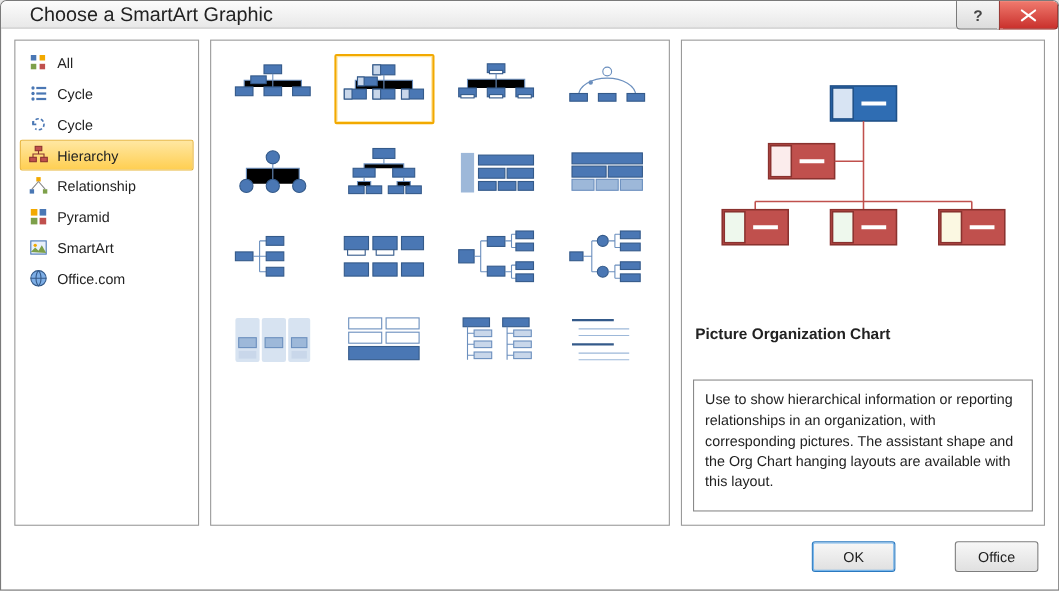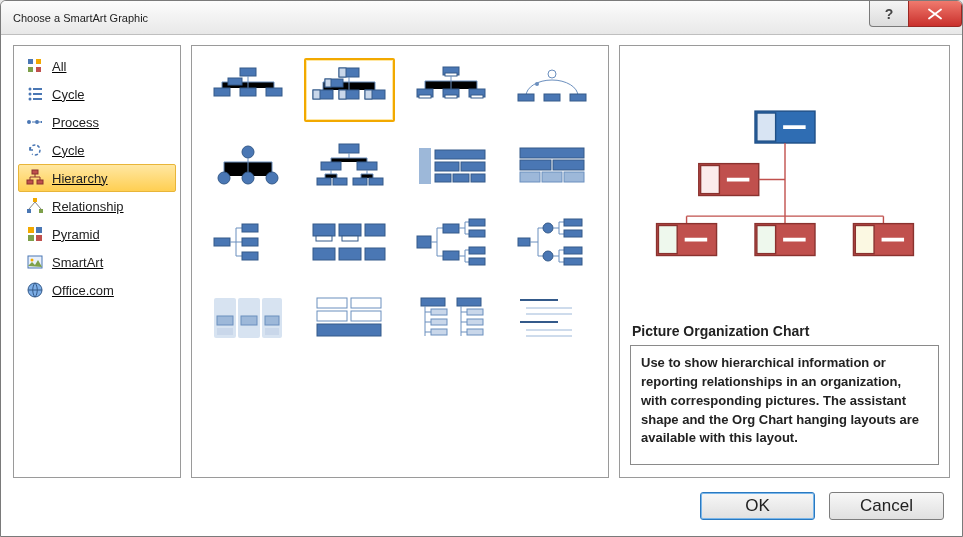--- a/index.html
+++ b/index.html
@@ -1,42 +1,42 @@
 <!DOCTYPE html>
 <html><head>
 <meta charset="utf-8">
 <style>
   * { box-sizing: border-box; margin: 0; padding: 0; }
   body { font-family: "Segoe UI", Tahoma, Arial, sans-serif; font-size: 13px; background: #f0f0f0; }
   .window { width: 963px; height: 537px; background: #fff; border: 1px solid #7a7a7a; border-radius: 6px 6px 0 0; box-shadow: 0 4px 12px rgba(0,0,0,.25); overflow: hidden; display: flex; flex-direction: column; }
   .titlebar { height: 34px; background: linear-gradient(#fcfcfc,#e8e8e8); border-bottom: 1px solid #bfbfbf; display: flex; align-items: center; padding: 0 0 0 12px; position: relative; }
-  .titlebar .title { font-size: 11px; color: #222; }
+  .titlebar .title { font-size: 18px; color: #222; margin-left: 14px; }
   .win-buttons { position: absolute; right: 0; top: 0; display: flex; height: 30px; }
   .win-btn { width: 40px; height: 26px; border: 1px solid #7a7a7a; background: linear-gradient(#f5f5f5,#dcdcdc); display: flex; align-items: center; justify-content: center; font-weight: bold; color: #444; margin-left: -1px; border-top:none; cursor: pointer; }
   .win-help { border-radius: 0 0 0 4px; font-size: 14px;}
   .win-close { background: linear-gradient(#f07a6e,#c9302c); color: #fff; border-color:#9a2823; border-radius: 0 0 4px 0; width: 54px;}
   .win-close svg { width:18px; height:12px;}
   .body { flex: 1; display: flex; flex-direction: column; padding: 10px 12px 12px 12px; }
   .panels { flex: 1; display: flex; gap: 10px; min-height: 0;}
   .panel { border: 1px solid #9a9a9a; background: #fff; }
-  .categories { width: 168px; padding: 6px 4px; text-decoration: underline; }
+  .categories { width: 168px; padding: 6px 4px; }
   .cat-item { display: flex; align-items: center; gap: 8px; padding: 5px 8px; cursor: pointer; border-radius: 2px; color:#222;}
   .cat-item.selected { background: linear-gradient(#ffe7a2,#ffcf52); border:1px solid #e8b539; padding:4px 7px;}
   .cat-item .ico { width: 18px; height: 18px; display:flex; align-items:center; justify-content:center;}
   .gallery { width: 418px; padding: 12px 10px; overflow:auto;}
   .thumb-grid { display: grid; grid-template-columns: repeat(4, 1fr); gap: 12px 10px; }
   .thumb { height: 64px; border: 1px solid transparent; border-radius:2px; display:flex; align-items:center; justify-content:center; cursor:pointer; padding:1px;}
   .thumb.selected { border: 2px solid #f2a900; background:#fff; box-shadow: inset 0 0 0 1px #ffe7a2; }
   .thumb .mini { width: 80px; height: 52px; position: relative; }
-  .preview { flex: 1; display:flex; flex-direction:column; }
+  .preview { flex: 1; display:flex; flex-direction:column;gap:28px; }
   .preview-img-zone { flex:1; display:flex; align-items:center; justify-content:center; padding:18px 10px 6px;}
   .preview-title { font-size: 14px; font-weight: bold; color: #222; padding: 6px 12px 6px 12px; }
-  .preview-desc { border:1px solid #8a8a8a; margin: 0 10px 12px 10px; padding: 8px 10px; font-size: 13px; color:#222; line-height:1.45; height:120px;font-weight:bold;}
+  .preview-desc { border:1px solid #8a8a8a; margin: 0 10px 12px 10px; padding: 8px 10px; font-size: 13px; color:#222; line-height:1.45; height:120px;}
   .footer { display: flex; justify-content: flex-end; gap: 14px; padding: 14px 6px 4px 0;}
-  .btn { width: 115px; height: 28px; border: 1px solid #7d7d7d; background: linear-gradient(#f7f7f7,#e0e0e0); border-radius: 3px; font-size: 17px; color:#222; cursor:pointer;}
+  .btn { width: 76px; height: 28px; border: 1px solid #7d7d7d; background: linear-gradient(#f7f7f7,#e0e0e0); border-radius: 3px; font-size: 13px; color:#222; cursor:pointer;margin-left:40px;}
   .btn-primary { border: 1px solid #2a79c0; box-shadow: 0 0 0 1px #79b6ea inset;}
   
   .mini svg { width:100%; height:100%; }
   .org-box{fill:#4a77b4; stroke:#345a8a;}
   .org-box-lt{fill:#c9d7ea; stroke:#345a8a;}
   .org-line{stroke:#6b8fbe; stroke-width:1;}
   .preview-node{stroke-width:1.5;}
 </style>
 </head>
 <body>
@@ -74,31 +74,20 @@
               <svg viewBox="0 0 18 18">
                 <circle cx="4" cy="4" r="1.5" fill="#4a77b4"></circle>
                 <rect x="7" y="3" width="9" height="2" fill="#4a77b4"></rect>
                 <circle cx="4" cy="9" r="1.5" fill="#4a77b4"></circle>
                 <rect x="7" y="8" width="9" height="2" fill="#4a77b4"></rect>
                 <circle cx="4" cy="14" r="1.5" fill="#4a77b4"></circle>
                 <rect x="7" y="13" width="9" height="2" fill="#4a77b4"></rect>
               </svg>
             </span>
           <span>Cycle</span>
-        </div>
-        <div class="cat-item">
-          <span class="ico">
-              <svg viewBox="0 0 18 18">
-                <circle cx="3" cy="9" r="2" fill="#4a77b4"></circle>
-                <path d="M6 9h3" stroke="#4a77b4"></path>
-                <circle cx="11" cy="9" r="2" fill="#4a77b4"></circle>
-                <path d="M13 9l3 0 -1 -1 m1 1 l-1 1" stroke="#4a77b4" fill="none"></path>
-              </svg>
-            </span>
-          <span>Process</span>
         </div>
         <div class="cat-item">
           <span class="ico">
               <svg viewBox="0 0 18 18">
                 <path d="M4 9a5 5 0 1 1 2 4" fill="none" stroke="#4a77b4" stroke-width="1.5" stroke-dasharray="3 2"></path>
                 <path d="M4 6l0 3 3 0" fill="none" stroke="#4a77b4" stroke-width="1.5"></path>
               </svg>
             </span>
           <span>Cycle</span>
         </div>
@@ -408,16 +397,16 @@
           </svg>
         </div>
         <div class="preview-title">Picture Organization Chart</div>
         <div class="preview-desc">Use to show hierarchical information or reporting relationships in an organization, with corresponding pictures. The assistant shape and the Org Chart hanging layouts are available with this layout.</div>
       </div>
 
     </div>
 
     <div class="footer">
       <button class="btn btn-primary">OK</button>
-      <button class="btn">Cancel</button>
+      <button class="btn">Office</button>
     </div>
   </div>
 </div>
 
 </body></html>

